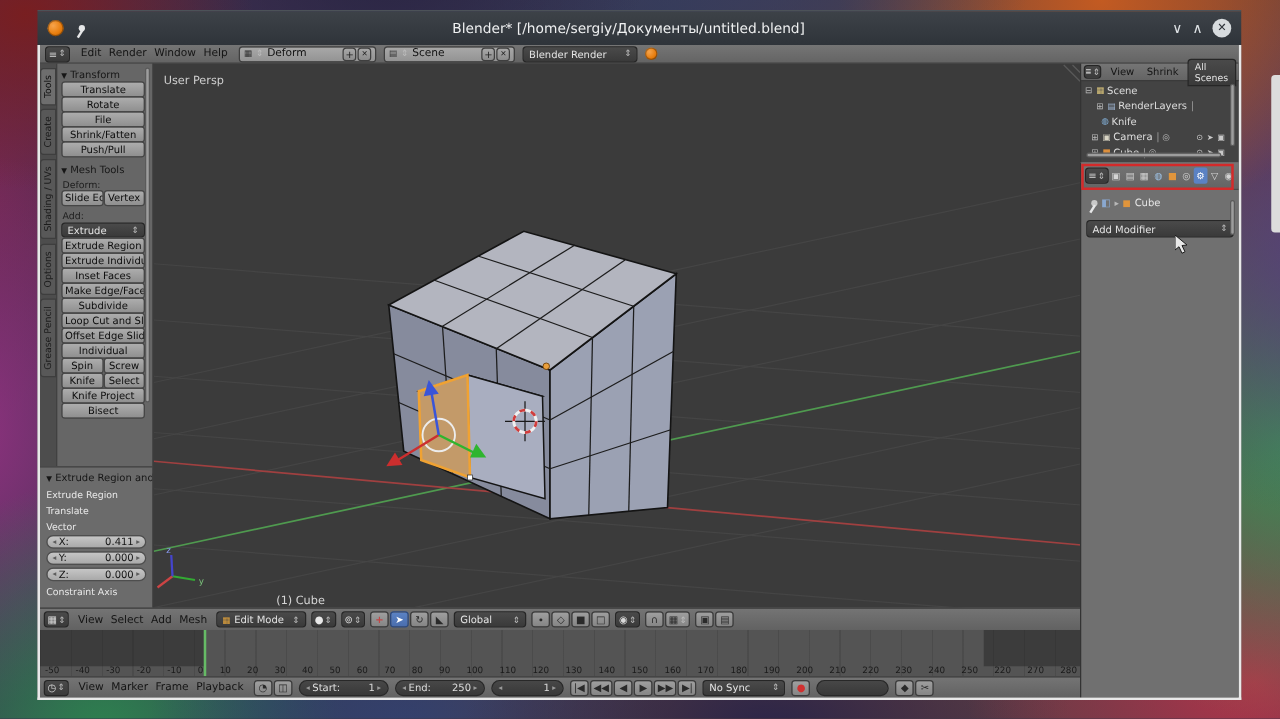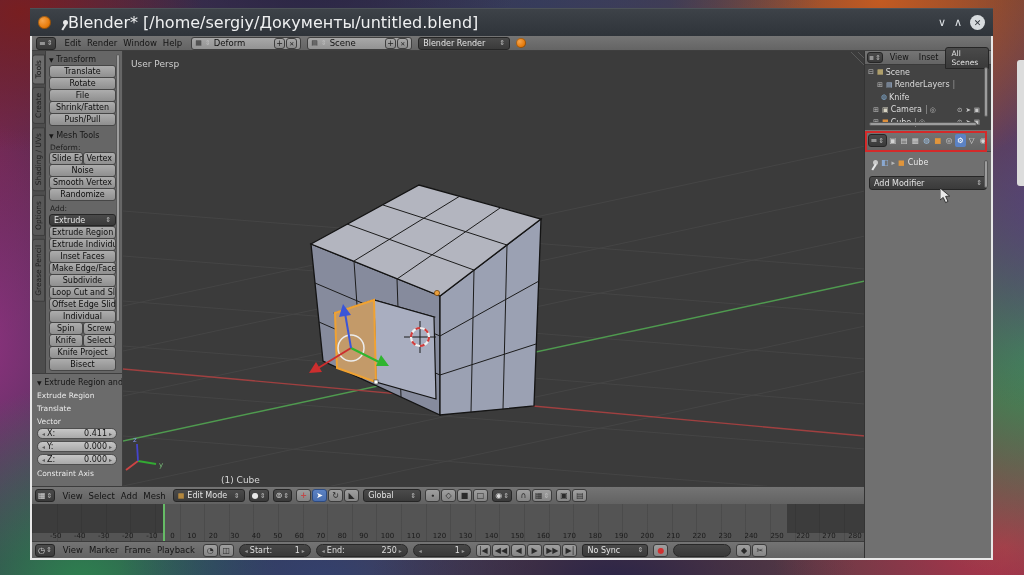--- a/index.html
+++ b/index.html
@@ -16,21 +16,21 @@
     radial-gradient(340px 240px at 60% 103%, rgba(36,34,74,.95), transparent 72%),
     radial-gradient(300px 240px at 32% 103%, rgba(46,66,120,.8), transparent 70%),
     radial-gradient(280px 300px at 8% 103%, rgba(44,140,78,.9), transparent 70%),
     radial-gradient(260px 320px at -3% 60%, rgba(152,50,132,.92), transparent 70%),
     radial-gradient(240px 280px at -2% 25%, rgba(122,40,82,.9), transparent 70%),
     linear-gradient(120deg,#472a4e,#333a55 40%,#6b4038 70%,#4e3a52)}
   .side-sliver{position:absolute;right:0;top:60px;width:7px;height:126px;background:#dcdcdc;border-radius:3px 0 0 3px}
   
   .window{position:absolute;left:30px;top:8px;width:963px;height:552px}
   .titlebar{position:absolute;left:0;top:0;right:0;height:28px;background:linear-gradient(#3d4248,#2f343a);border-top:1px solid #4c5258;display:flex;align-items:center;padding:0 8px;color:#eff0f1}
-  .tb-title{flex:1;font-size:16px}
+  .tb-title{flex:1;text-align:center;font-size:11px}
   .tb-left,.tb-right{display:flex;align-items:center;gap:8px}
   .blender-logo{width:13px;height:13px;border-radius:50%;background:radial-gradient(circle at 35% 35%,#f6a44c,#e87d0d 55%,#a85706);box-shadow:inset 0 0 0 1px rgba(0,0,0,.3)}
   .pin-icon{width:5px;height:5px;background:#e6e7e8;border-radius:50%;position:relative;margin-left:4px}
   .pin-icon::after{content:"";position:absolute;left:2px;top:4px;width:1.5px;height:7px;background:#e6e7e8;transform:rotate(32deg);transform-origin:top}
   .wbtn{font-size:11px;color:#dfe3e6;line-height:1;cursor:default}
   .close-circle{width:15px;height:15px;border-radius:50%;background:#d7dbde;color:#2f343a;font-size:9px;display:flex;align-items:center;justify-content:center;font-weight:bold}
   .win-content{position:absolute;left:0;top:28px;right:0;bottom:0;border:2px solid #e8e8e8;border-top:none;background:#696969;overflow:hidden}
   
   .hbar{position:absolute;display:flex;align-items:center;gap:6px;font-size:8.5px;color:#161616}
   .menu-item{padding:0 3px;color:#141414}
@@ -58,21 +58,21 @@
   .vtab.active{background:#6e6e6e;color:#0d0d0d}
   #shelf{position:absolute;left:14px;top:15px;width:76px;height:322px;background:#666;padding:2px 6px 0 3px;overflow:hidden}
   .panel-title{font-size:8px;color:#161616;margin:2px 0 2px 0;white-space:nowrap}
   .shelf-label{font-size:7.5px;color:#1d1d1d;margin:3px 0 1px 1px}
   #oppanel{position:absolute;left:0;top:337px;width:90px;height:113px;background:#6b6b6b;border-top:1px solid #3e3e3e;padding:2px 5px;overflow:hidden}
   .op-label{font-size:7.5px;color:#e8e8e8;margin-top:4px}
   #viewport{position:absolute;left:90px;top:15px;width:742px;height:435px;background:#3b3b3b;border-left:1px solid #3e3e3e}
   #hdr3d{left:0;top:450px;width:832px;height:18px;background:linear-gradient(#747474,#626262);border-top:1px solid #3c3c3c;padding:0 3px;gap:4px}
   #ruler{position:absolute;left:0;top:468px;width:832px;height:37px;background:#545454;background-image:repeating-linear-gradient(90deg,rgba(25,25,25,.15) 0 1px,transparent 1px 24.6px)}
   .ruler-dark{position:absolute;top:0;bottom:8px;background:rgba(30,30,30,.45)}
-  #ruler-labels{position:absolute;inset:0;display:flex;justify-content:space-between;align-items:flex-end;padding:0 2px 1px 18px;font-size:7px;color:#1a1a1a}
+  #ruler-labels{position:absolute;inset:0;display:flex;justify-content:space-between;align-items:flex-end;padding:0 2px 1px 4px;font-size:7px;color:#1a1a1a}
   #cur-frame-line{position:absolute;left:131px;top:0;bottom:0;width:2px;background:#66bb66}
   #tlhdr{left:0;top:505px;width:832px;height:17px;background:linear-gradient(#747474,#626262);border-top:1px solid #3c3c3c;padding:0 3px;gap:5px}
   #outliner{position:absolute;left:832px;top:15px;width:127px;height:79px;background:#434343;border-left:1px solid #333}
   #outliner-hdr{position:absolute;left:0;top:0;right:0;height:14px;background:linear-gradient(#757575,#646464);border-bottom:1px solid #3a3a3a;display:flex;align-items:center;gap:4px;font-size:8px;color:#151515;padding:0 2px}
   .all-scenes{background:linear-gradient(#4a4a4a,#3a3a3a);border:1px solid #262626;border-radius:3px 3px 0 0;color:#e2e2e2;font-size:7.5px;padding:1px 5px;margin-left:auto}
   .ol-row{display:flex;align-items:center;height:12.5px;font-size:8px;color:#dcdcdc;padding:0 3px;white-space:nowrap}
   .ol-exp{width:9px;font-size:7px;color:#bdbdbd}
   .ol-ico{font-size:7px;margin-right:2px}
   .ol-suffix{color:#9a9a9a;margin-left:3px}
   .ol-badge{font-size:7px;color:#bcbcbc;margin-left:2px}
@@ -160,25 +160,20 @@
           <span class="tbtn">Rotate</span>
           <span class="tbtn">File</span>
           <span class="tbtn">Shrink/Fatten</span>
           <span class="tbtn">Push/Pull</span>
         </div>
       <div class="panel-title" style="margin-top:5px"><span style="font-size:6px">▼</span> <span>Mesh Tools</span></div>
       <div class="shelf-label">Deform:</div>
       <div class="hpair">
           <span class="tbtn">Slide Ed</span>
           <span class="tbtn">Vertex</span>
-        </div>
-      <div>
-          <span class="tbtn">Noise</span>
-          <span class="tbtn">Smooth Vertex</span>
-          <span class="tbtn">Randomize</span>
         </div>
       <div class="shelf-label">Add:</div>
       <div class="dark-w" style="height:12px">
         <span>Extrude</span>
         <span class="ud">⇕</span>
       </div>
       <div style="margin-top:1px">
           <span class="tbtn">Extrude Region</span>
           <span class="tbtn">Extrude Individual</span>
           <span class="tbtn">Inset Faces</span>
@@ -424,21 +419,21 @@
       <span style="display:flex;gap:1px">
         <span class="ibtn">◔</span>
         <span class="ibtn">◫</span>
       </span>
       <span class="tl-field" style="width:72px">
         <span class="arr">◂</span>
         <span>Start:</span>
           <span style="margin-left:auto">1</span>
         <span class="arr">▸</span>
       </span>
-      <span class="tl-field" style="width:92px">
+      <span class="tl-field" style="width:72px">
         <span class="arr">◂</span>
         <span>End:</span>
           <span style="margin-left:auto">250</span>
         <span class="arr">▸</span>
       </span>
       <span class="tl-field" style="width:58px">
         <span class="arr">◂</span>
         <span style="margin-left:auto">1</span>
         <span class="arr">▸</span>
       </span>
@@ -462,21 +457,21 @@
       </span>
     </div>
 
     <div id="outliner">
       <div id="outliner-hdr">
         <span class="ibtn dark" style="height:11px;min-width:13px">
             <span style="font-size:6px">≣</span>
             <span class="ud">⇕</span>
           </span>
         <span class="menu-item">View</span>
-        <span class="menu-item">Inset</span>
+        <span class="menu-item">Shrink</span>
         <span class="all-scenes">All Scenes</span>
       </div>
       <div style="position:absolute;left:0;top:15px;right:8px">
         <div class="ol-row">
           <span class="ol-exp">⊟</span>
           <span class="ol-ico" style="color:#d8c27a">▦</span>
           <span>Scene</span>
         </div>
         <div class="ol-row" style="padding-left:12px">
           <span class="ol-exp">⊞</span>

